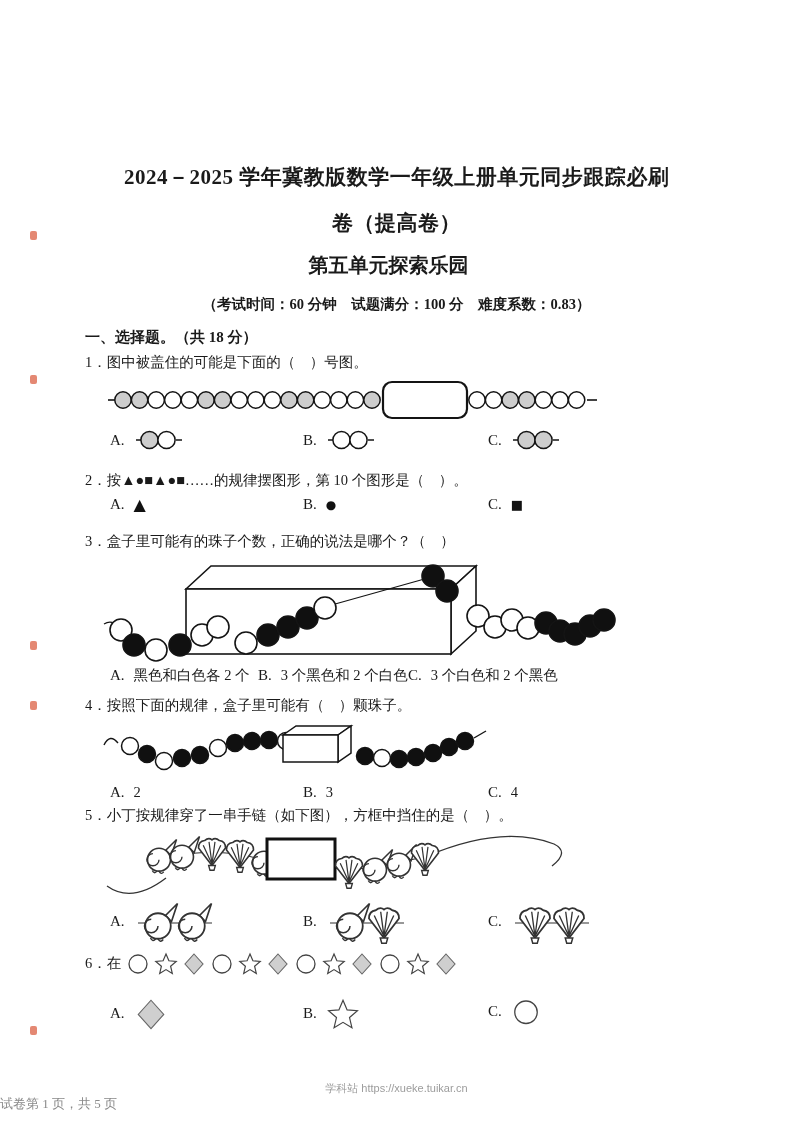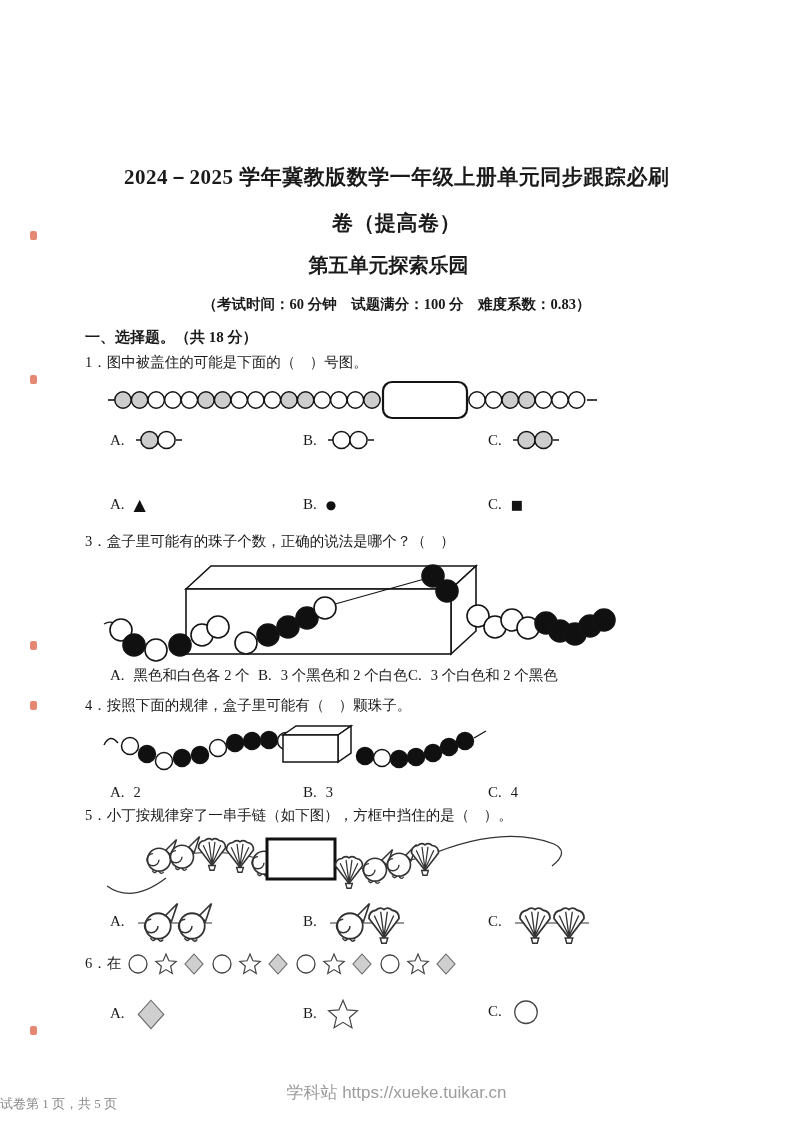--- a/index.html
+++ b/index.html
@@ -13,21 +13,21 @@
   .qtext{left:85px;font-size:14.5px;white-space:nowrap;}
   .opt{display:flex;align-items:center;gap:9px;}
   .letter{font-size:15px;}
   .opttext{font-size:14.5px;white-space:nowrap;}
   .glyph{font-family:"DejaVu Sans",sans-serif;line-height:1;color:#111;}
   .g-triangle{font-size:16px;} .g-circle{font-size:12px;} .g-square{font-size:13px;}
   .q6line{display:flex;align-items:center;white-space:nowrap;}
   .q6line .qtext-inline{font-size:14.5px;}
   #q6-shapes{display:inline-flex;align-items:center;margin:0 3px;}
   #q6-shapes svg{margin:0 2px;}
-  .footer-mark{top:1036px;left:0;right:0;text-align:center;color:#9c9c9c;font-size:17px;
+  .footer-mark{top:1036px;left:0;right:0;text-align:center;color:#9c9c9c;font-size:11px;
                font-family:"Liberation Sans","DejaVu Sans",sans-serif;}
   .footer-page{top:1050px;left:0;right:0;text-align:left;color:#8a8a8a;font-size:13px;}
   .corner{top:1089px;font-size:10px;color:#c8b294;font-family:"Liberation Sans","DejaVu Sans",sans-serif;}
   .c1{left:668px;}
   .c2{left:744px;border-bottom:1px dotted #79b8dd;padding-bottom:2px;}
   .mark{left:30px;width:7px;height:9px;background:#dd6a50;border-radius:2px;opacity:.8;}
   svg{display:block;}
 </style>
 </head>
 <body>
@@ -90,20 +90,21 @@
   <div class="abs opt" style="top:383px;left:488px">
     <span class="letter">C.</span>
     <svg width="56" height="24">
         <path d="M2 12 h6" stroke="#141414" stroke-width="1.5" fill="none"></path>
         <circle cx="15.5" cy="12" r="8.6" fill="#cdcdcd" stroke="#141414" stroke-width="1.5"></circle>
         <circle cx="32.5" cy="12" r="8.6" fill="#cdcdcd" stroke="#141414" stroke-width="1.5"></circle>
         <path d="M42 12 h6" stroke="#141414" stroke-width="1.5" fill="none"></path>
       </svg>
   </div>
 
+  <div class="abs qtext" style="top:426px">2．按▲●■▲●■……的规律摆图形，第 10 个图形是（　）。</div>
   <div class="abs opt" style="top:451px;left:110px">
     <span class="letter">A.</span>
     <span class="glyph g-triangle">▲</span>
   </div>
   <div class="abs opt" style="top:451px;left:303px">
     <span class="letter">B.</span>
     <span class="glyph g-circle">●</span>
   </div>
   <div class="abs opt" style="top:451px;left:488px">
     <span class="letter">C.</span>

